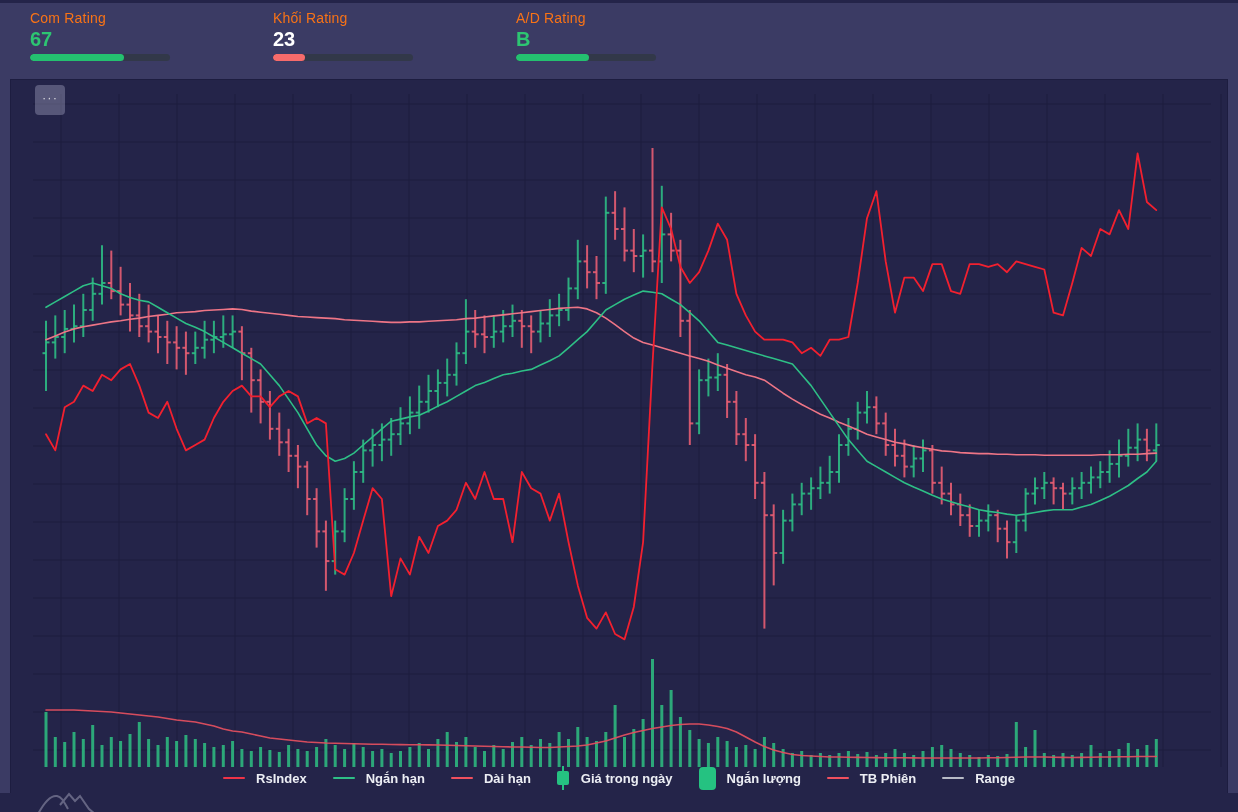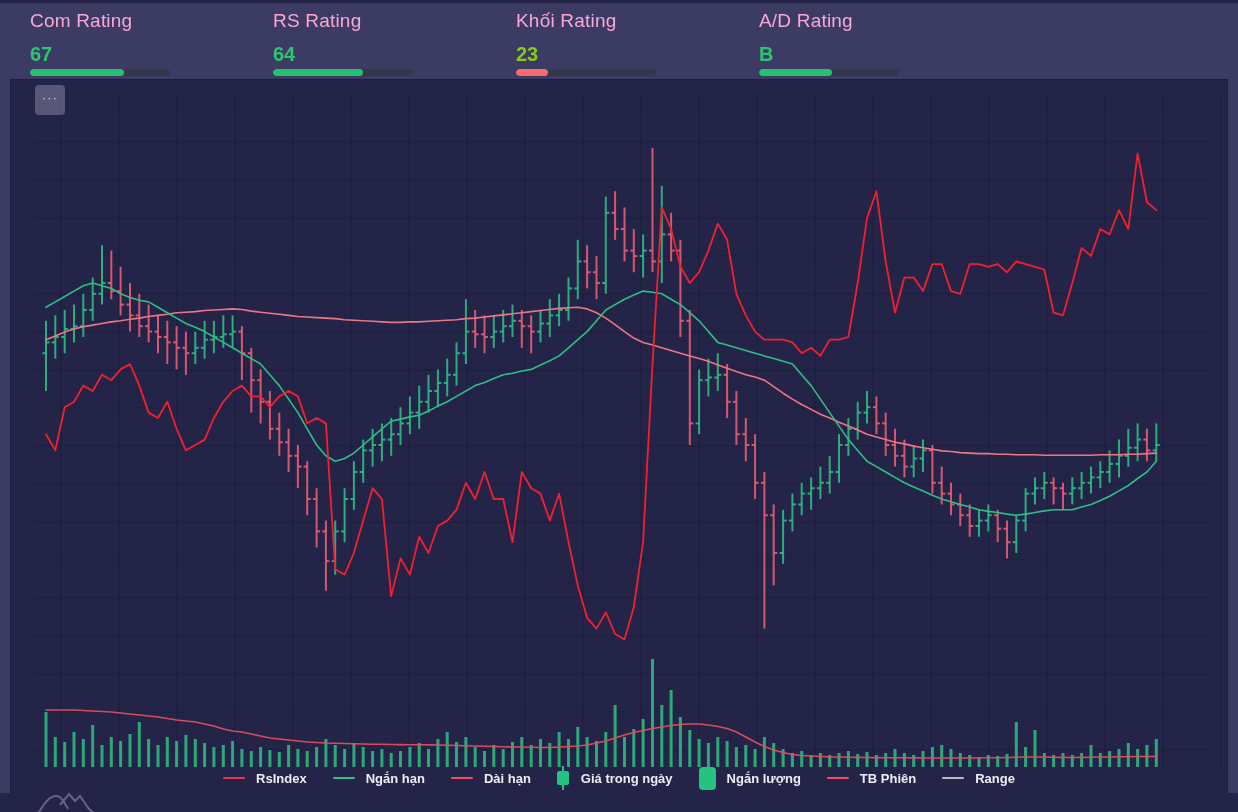--- a/index.html
+++ b/index.html
@@ -5,22 +5,22 @@
 <style>
   * { margin:0; padding:0; box-sizing:border-box; }
   html,body { width:1238px; height:812px; overflow:hidden;
     background:#3b3b64; font-family:"Liberation Sans", sans-serif; }
 
   .top-strip { position:absolute; left:0; top:0; width:1238px; height:3px; background:#242449; }
 
   .topbar { position:absolute; left:0; top:3px; width:1238px; height:65px;
     background:#3b3b64; display:flex; padding-left:30px; }
   .rating { width:243px; padding-top:7px; }
-  .rating-label { font-size:19px; color:#f9a8d4; letter-spacing:.2px; }
-  .rating-value { font-size:20px; font-weight:bold; margin-top:10px; line-height:24px; }
+  .rating-label { font-size:14px; color:#f97316; letter-spacing:.2px; }
+  .rating-value { font-size:20px; font-weight:bold; margin-top:1px; line-height:24px; }
   .rating-track { margin-top:3px; width:140px; height:7px; border-radius:4px; background:#323849; overflow:hidden; }
   .rating-fill { height:100%; border-radius:4px; }
 
   .panel { position:absolute; left:10px; top:79px; width:1218px; height:716px;
     background:#242449; border:1px solid #1d1d40; }
   #chart-svg { position:absolute; left:0; top:0; }
 
   .menu-btn { position:absolute; left:24px; top:5px; width:30px; height:30px;
     border-radius:4px; background:rgba(170,170,200,.38);
     color:rgba(255,255,255,.75); font-size:13px; line-height:26px; text-align:center;
@@ -47,29 +47,22 @@
 
 <header class="topbar">
   <div class="rating">
     <div class="rating-label">Com Rating</div>
     <div class="rating-value" style="color: rgb(45, 197, 114);">67</div>
     <div class="rating-track">
         <div class="rating-fill" style="width: 67%; background: rgb(36, 193, 112);"></div>
       </div>
   </div>
   <div class="rating">
-    <div class="rating-label">RS Rating</div>
-    <div class="rating-value" style="color: rgb(45, 197, 114);">64</div>
-    <div class="rating-track">
-        <div class="rating-fill" style="width: 64%; background: rgb(36, 193, 112);"></div>
-      </div>
-  </div>
-  <div class="rating">
     <div class="rating-label">Khối Rating</div>
-    <div class="rating-value" style="color: #84cc16;">23</div>
+    <div class="rating-value" style="color: #ffffff;">23</div>
     <div class="rating-track">
         <div class="rating-fill" style="width: 23%; background: rgb(247, 107, 107);"></div>
       </div>
   </div>
   <div class="rating">
     <div class="rating-label">A/D Rating</div>
     <div class="rating-value" style="color: rgb(45, 197, 114);">B</div>
     <div class="rating-track">
         <div class="rating-fill" style="width: 52%; background: rgb(36, 193, 112);"></div>
       </div>

